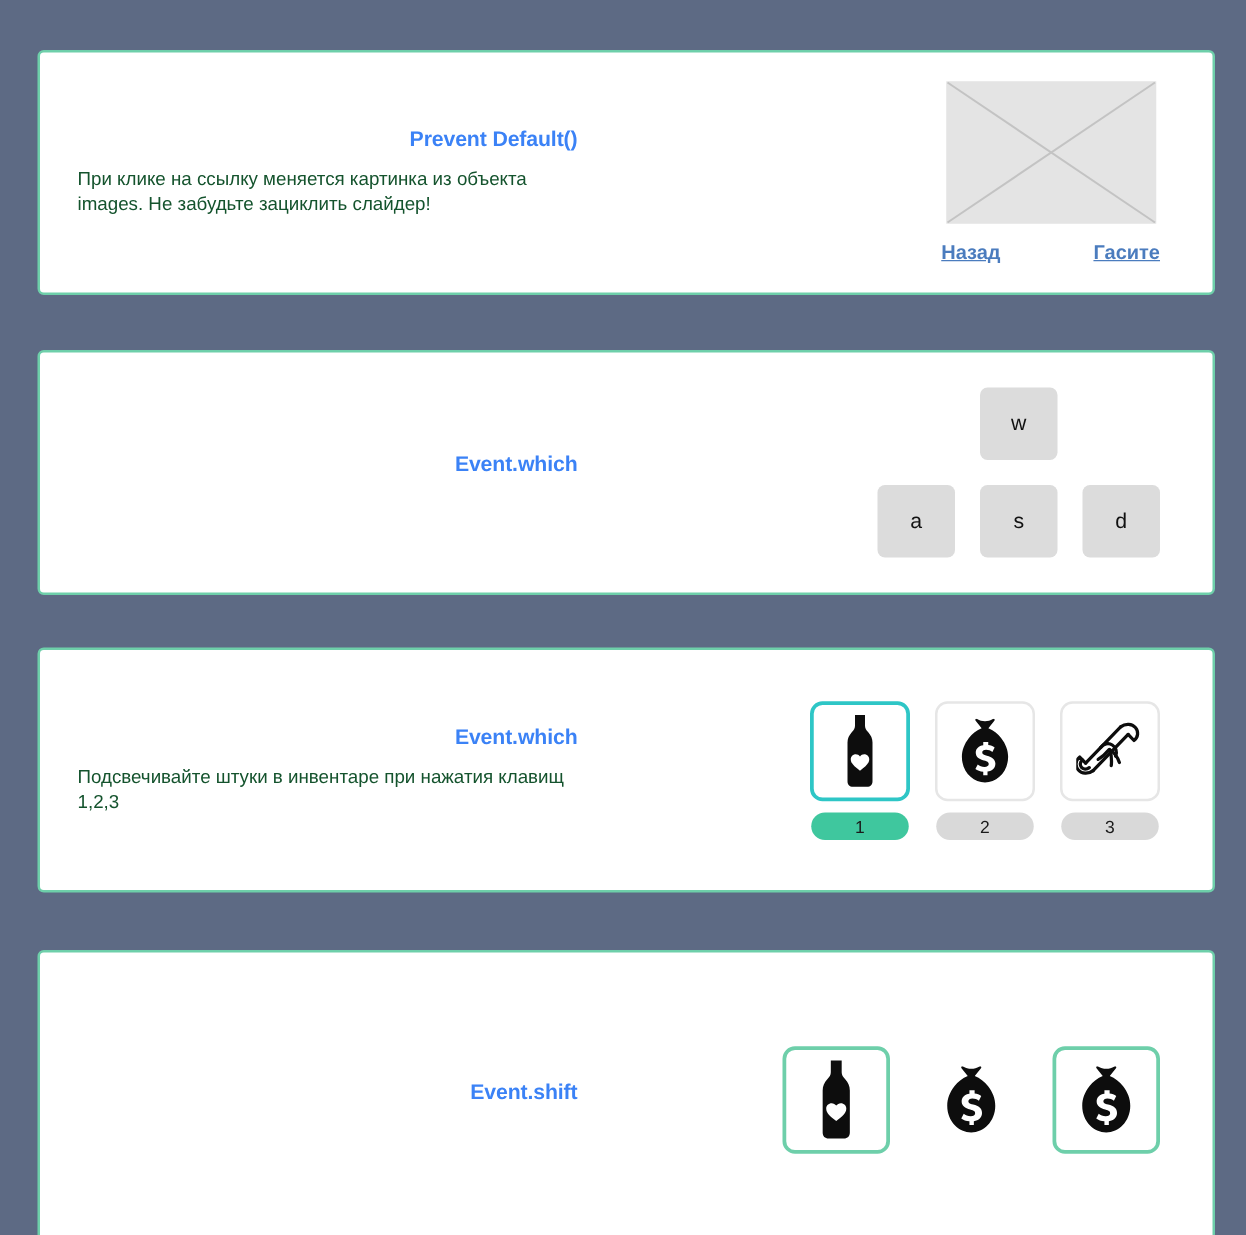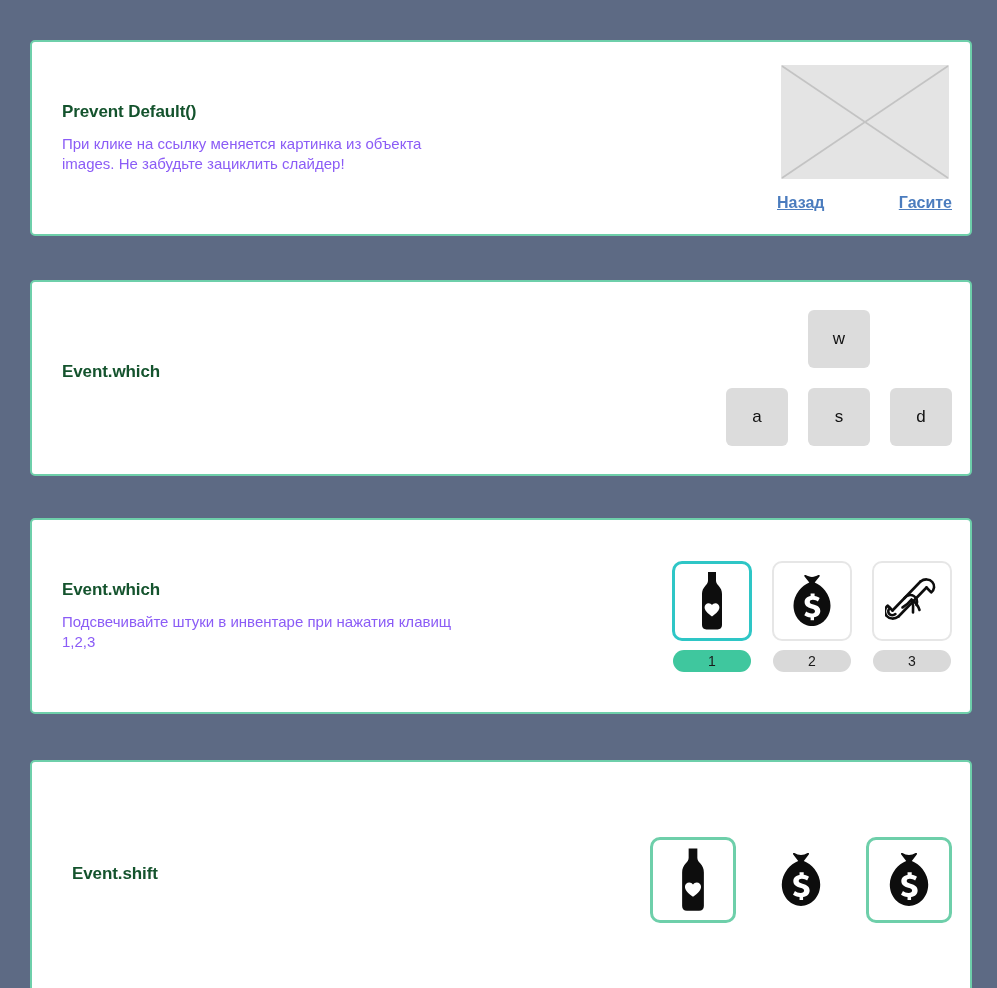--- a/index.html
+++ b/index.html
@@ -27,34 +27,35 @@
   }
   #card-1 { top: 40px;  height: 196px; }
   #card-2 { top: 280px; height: 196px; }
   #card-3 { top: 518px; height: 196px; }
   #card-4 { top: 760px; height: 239px; }
 
   .card-text { padding-left: 30px; width: 430px; }
   .card-title {
     font-size: 17px;
     font-weight: bold;
-    color: #14532d;
+    color: #3b82f6;
     letter-spacing: -0.1px;
     margin-bottom: 12px;
+    text-align: right;
   }
   .card-desc {
     font-size: 15px;
     line-height: 20px;
-    color: #8b5cf6;
+    color: #14532d;
   }
   .indent .card-text { padding-left: 40px; }
   .indent .card-desc { margin-top: 4px; }
 
   .card-right {
-    padding-right: 18px;
+    padding-right: 42px;
     display: flex;
     flex-direction: column;
     align-items: flex-end;
   }
 
   
   .slider-wrap { display: flex; flex-direction: column; align-items: center; }
   .broken-img {
     width: 168px; height: 114px;
     background: #e4e4e4;

